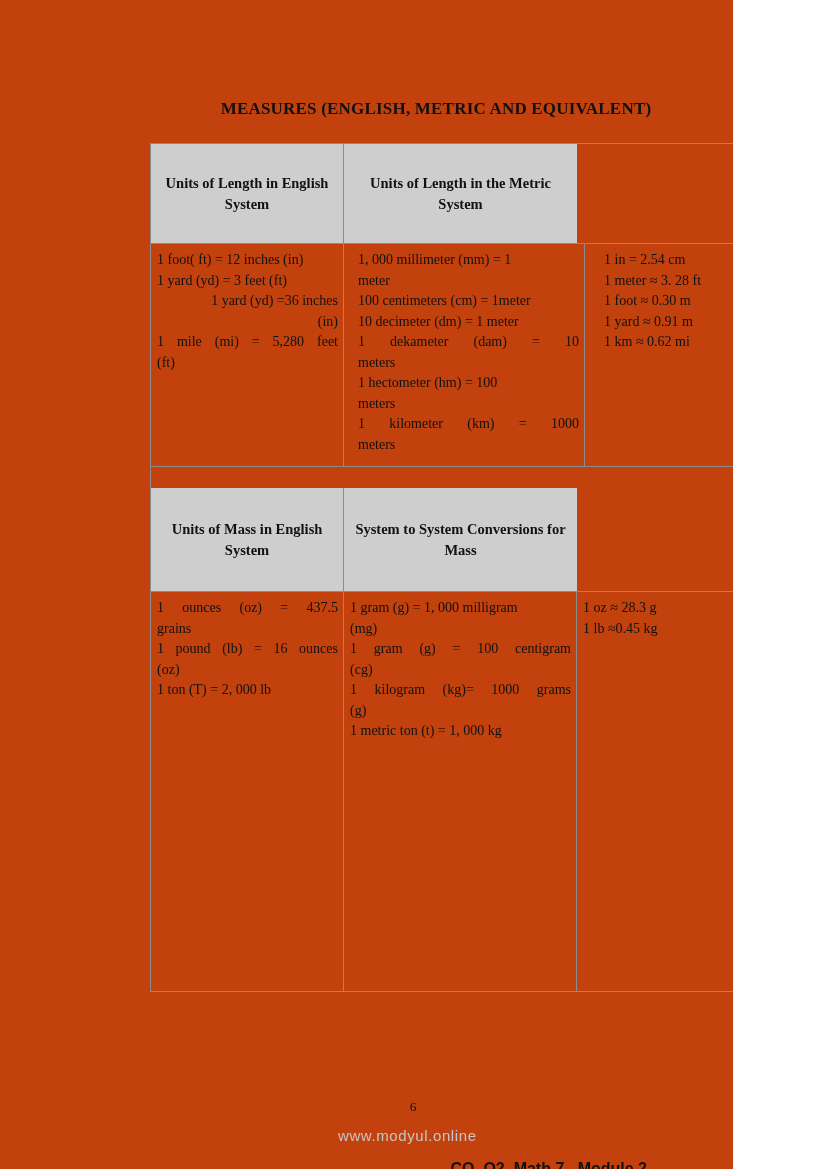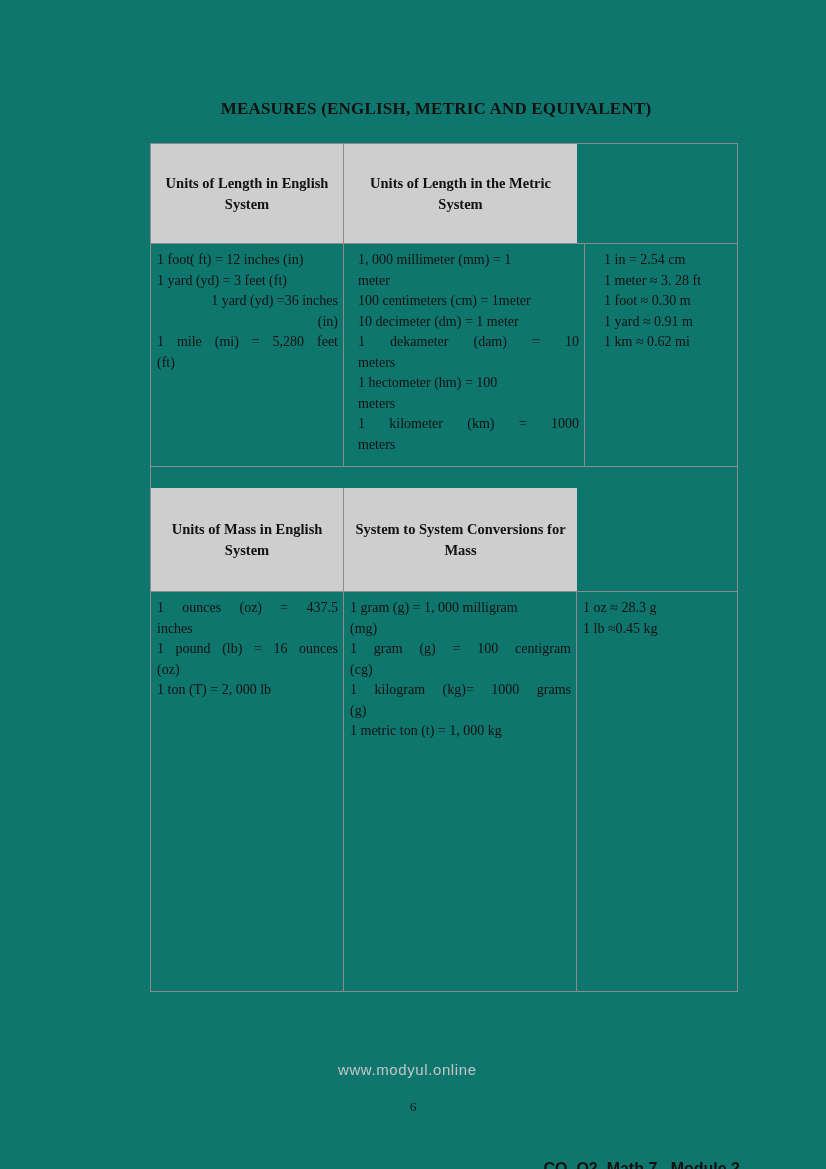--- a/index.html
+++ b/index.html
@@ -4,22 +4,22 @@
 <style>
   :root{
     --header-bg:#cecece;
     --border:#8c8c8c;
     --watermark:#c6c6c6;
     --text:#111111;
   }
   html,body{margin:0;padding:0;background:#ffffff;}
   .page{
     position:relative;
-    width:826px;height:1169px;
-    background:#0f766e;
+    width:733px;height:1169px;
+    background:#c2410c;
     font-family:"Liberation Serif",serif;
     color:var(--text);
     overflow:hidden;
   }
   .doc-title{
     position:absolute;
     left:143px;top:99px;width:586px;
     text-align:center;
     font-weight:bold;
     font-size:17px;
@@ -80,21 +80,21 @@
   }
   .module-label{
     position:absolute;
     top:1160px;right:86px;
     font-family:"Liberation Sans",sans-serif;
     font-weight:bold;
     font-size:16px;
   }
   .watermark{
     position:absolute;
-    top:1061px;left:338px;
+    top:1127px;left:338px;
     font-family:"Liberation Sans",sans-serif;
     font-size:15px;
     letter-spacing:0.6px;
     color:var(--watermark);
   }
 </style>
 </head>
 <body>
 
 <div class="page">
@@ -139,21 +139,21 @@
     </div>
 
     <div class="trow r-head2">
       <div class="th">Units of Mass in English System</div>
       <div class="th">System to System Conversions for Mass</div>
     </div>
 
     <div class="trow r-data2">
       <div class="td">
           <div class="line a-justify">1 ounces (oz) = 437.5</div>
-          <div class="line a-left">inches</div>
+          <div class="line a-left">grains</div>
           <div class="line a-justify">1 pound (lb) = 16 ounces</div>
           <div class="line a-left">(oz)</div>
           <div class="line a-left">1 ton (T) = 2, 000 lb</div>
         </div>
       <div class="td">
           <div class="line a-left">1 gram (g) = 1, 000 milligram</div>
           <div class="line a-left">(mg)</div>
           <div class="line a-justify">1 gram (g) = 100 centigram</div>
           <div class="line a-left">(cg)</div>
           <div class="line a-justify">1 kilogram (kg)= 1000 grams</div>

